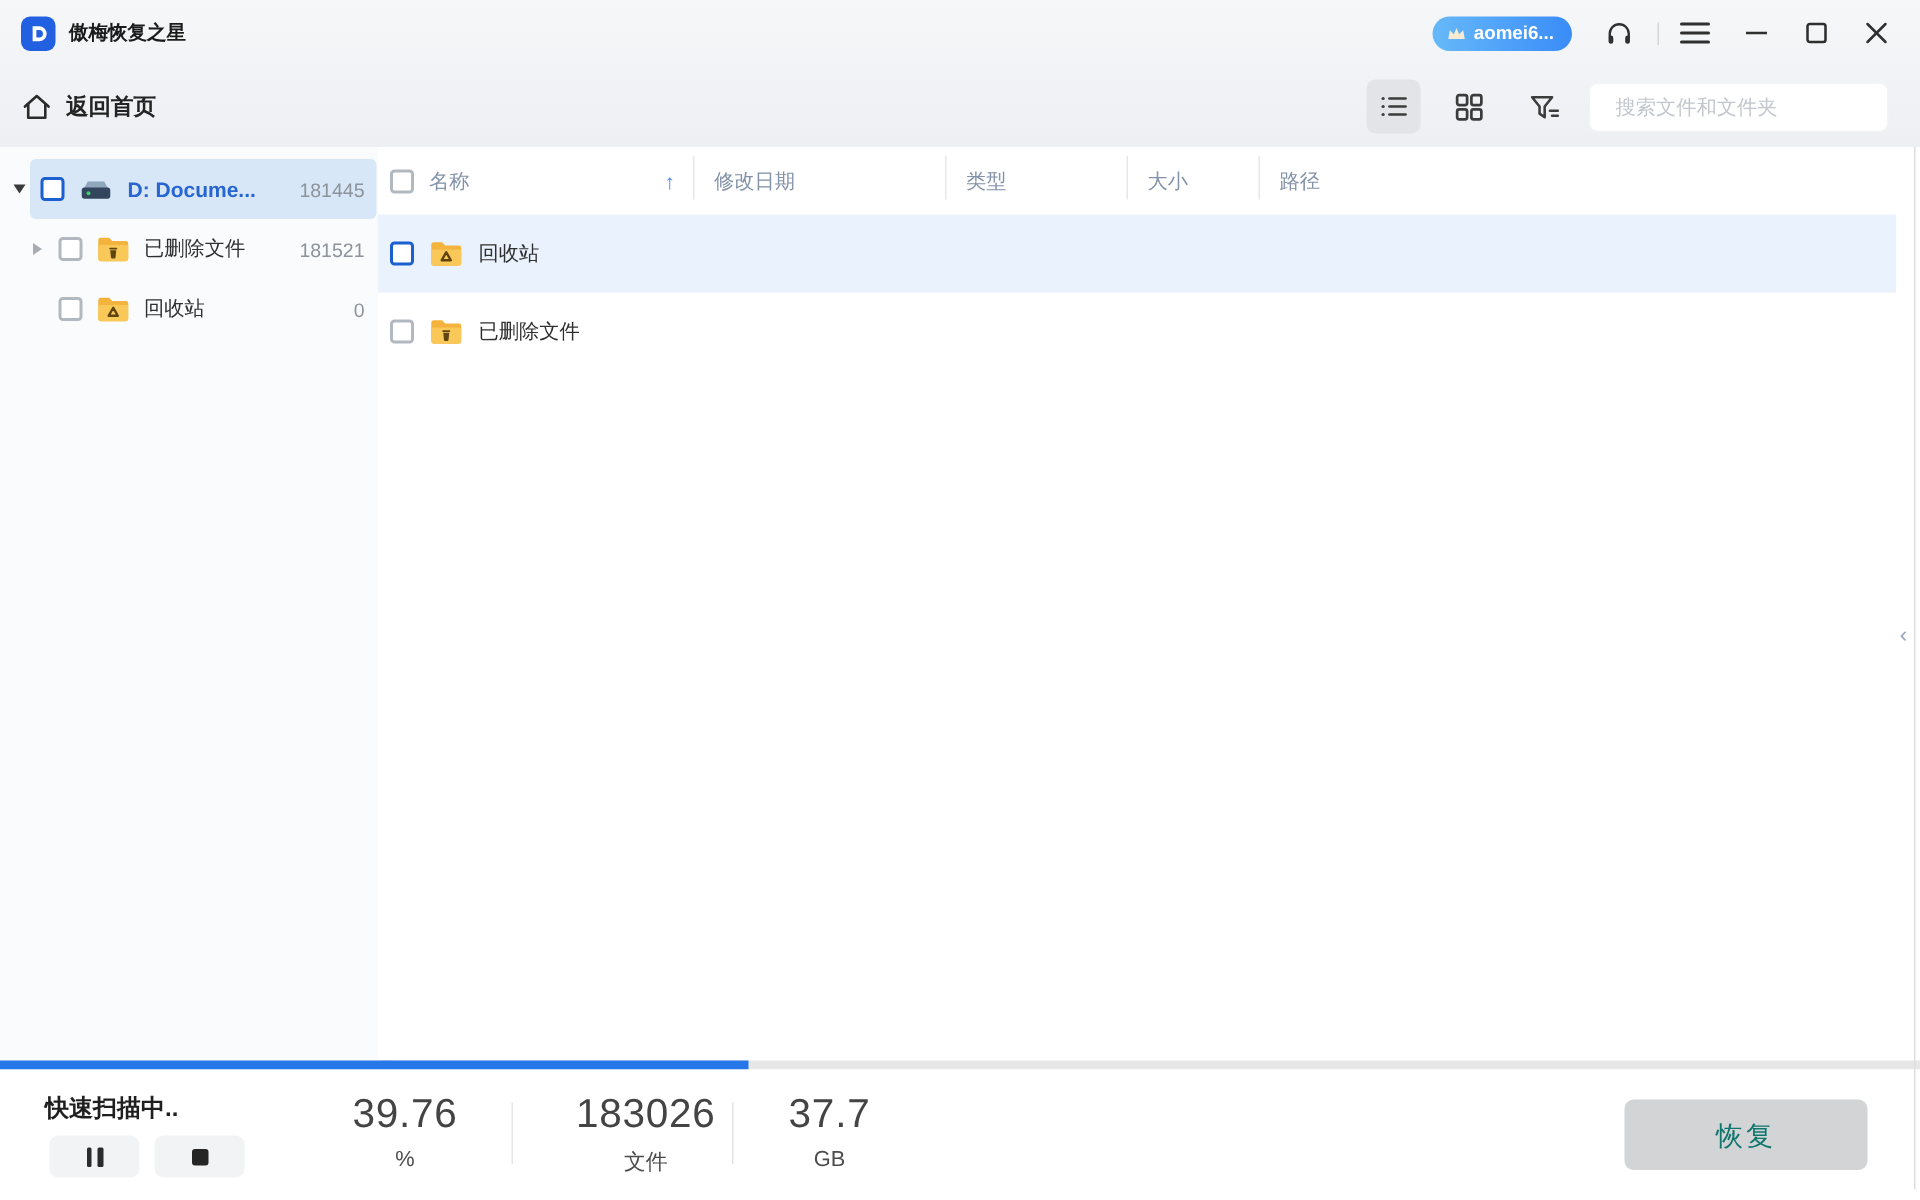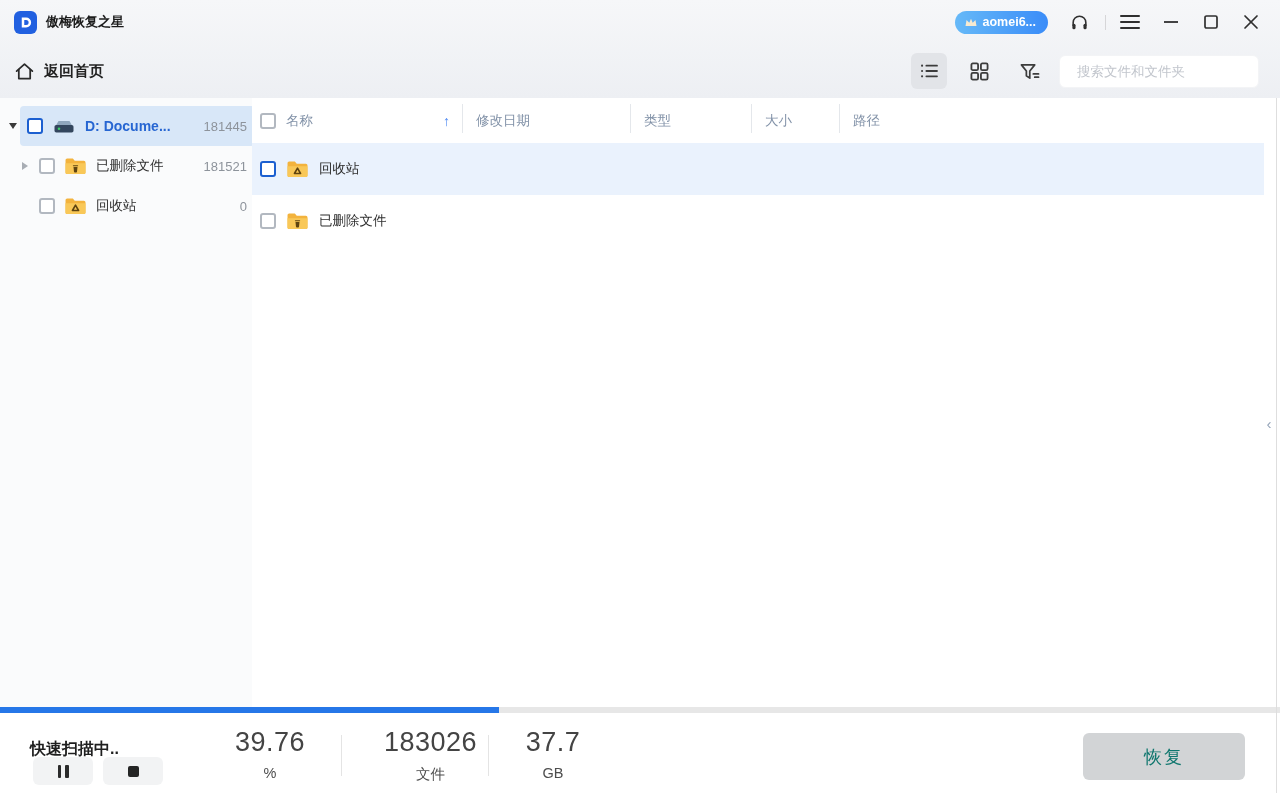--- a/index.html
+++ b/index.html
@@ -35,21 +35,21 @@
     justify-content:center; cursor:pointer; margin-left:14px; }
   .view-btn.active { background:#e2e4e8; }
   .searchbox { width:200px; height:33px; margin-left:12px; background:#fff; border:1px solid #f3f4f6;
     border-radius:6px; display:flex; align-items:center; padding:0 10px; }
   .searchbox input { border:none; outline:none; flex:1; font-size:13.5px; color:#3b82f6;
     font-family:inherit; margin-left:7px; background:transparent; }
   .searchbox input::placeholder { color:#c2c6cd; }
 
   
   .sidebar { position:absolute; left:0; top:98px; width:260px; height:609px;
-    background:#fafbfc; border-right:1px solid #8b5cf6; padding:8px 4px 0 6px; }
+    background:#fafbfc; border-right:5px solid #8b5cf6; padding:8px 4px 0 6px; }
   .tree-row { display:flex; align-items:center; height:40px; cursor:pointer; }
   .toggle { width:14px; display:flex; justify-content:center; flex:0 0 auto; cursor:pointer; }
   .tri-down { width:0; height:0; border-left:4.5px solid transparent;
     border-right:4.5px solid transparent; border-top:6px solid #3a3a3a; }
   .tri-right { width:0; height:0; border-top:4.5px solid transparent;
     border-bottom:4.5px solid transparent; border-left:6px solid #a8adb4; }
   .tree-inner { flex:1; height:100%; display:flex; align-items:center;
     border-radius:4px; padding:0 8px 0 7px; gap:9px; }
   .tree-row.selected .tree-inner { background:#d8e7f8; }
   .tree-row.child { padding-left:12px; }
@@ -78,21 +78,21 @@
   .table-row.hl { background:#eaf2fd; }
   .row-name { font-size:13.5px; color:#2f2f2f; margin-left:0; }
   .collapse-handle { position:absolute; right:4px; top:314px; width:14px; height:22px;
     display:flex; align-items:center; justify-content:center; color:#93a3b8;
     font-size:15px; cursor:pointer; }
 
   
   .progress { position:absolute; left:0; top:707px; width:1280px; height:6px; background:#e7e7e7; }
   .progress-fill { height:100%; background:#2677e8; width:0; }
   .statusbar { position:absolute; left:0; top:713px; width:1280px; height:87px; background:#fff; }
-  .scan-label { position:absolute; left:30px; top:26px; font-size:16px; font-weight:bold; color:#1f1f1f; }
+  .scan-label { position:absolute; left:30px; top:16px; font-size:16px; font-weight:bold; color:#1f1f1f; }
   .ctl-row { position:absolute; left:33px; top:44px; display:flex; gap:10px; }
   .ctl-btn { width:60px; height:28px; border-radius:6px; background:#f2f3f4;
     display:flex; align-items:center; justify-content:center; gap:4px; cursor:pointer; }
   .pause-bar { width:3.5px; height:13px; background:#2b2b2b; border-radius:1px; }
   .stop-sq { width:11px; height:11px; background:#252525; border-radius:2px; }
   .stat { position:absolute; top:14px; text-align:center; }
   .stat .num { font-size:27px; color:#444; letter-spacing:0.5px; }
   .stat .unit { font-size:14.5px; color:#4d4d4d; margin-top:7px; }
   .stat-1 { left:199px; width:142px; }
   .stat-2 { left:341px; width:147px;margin-left:16px; }

